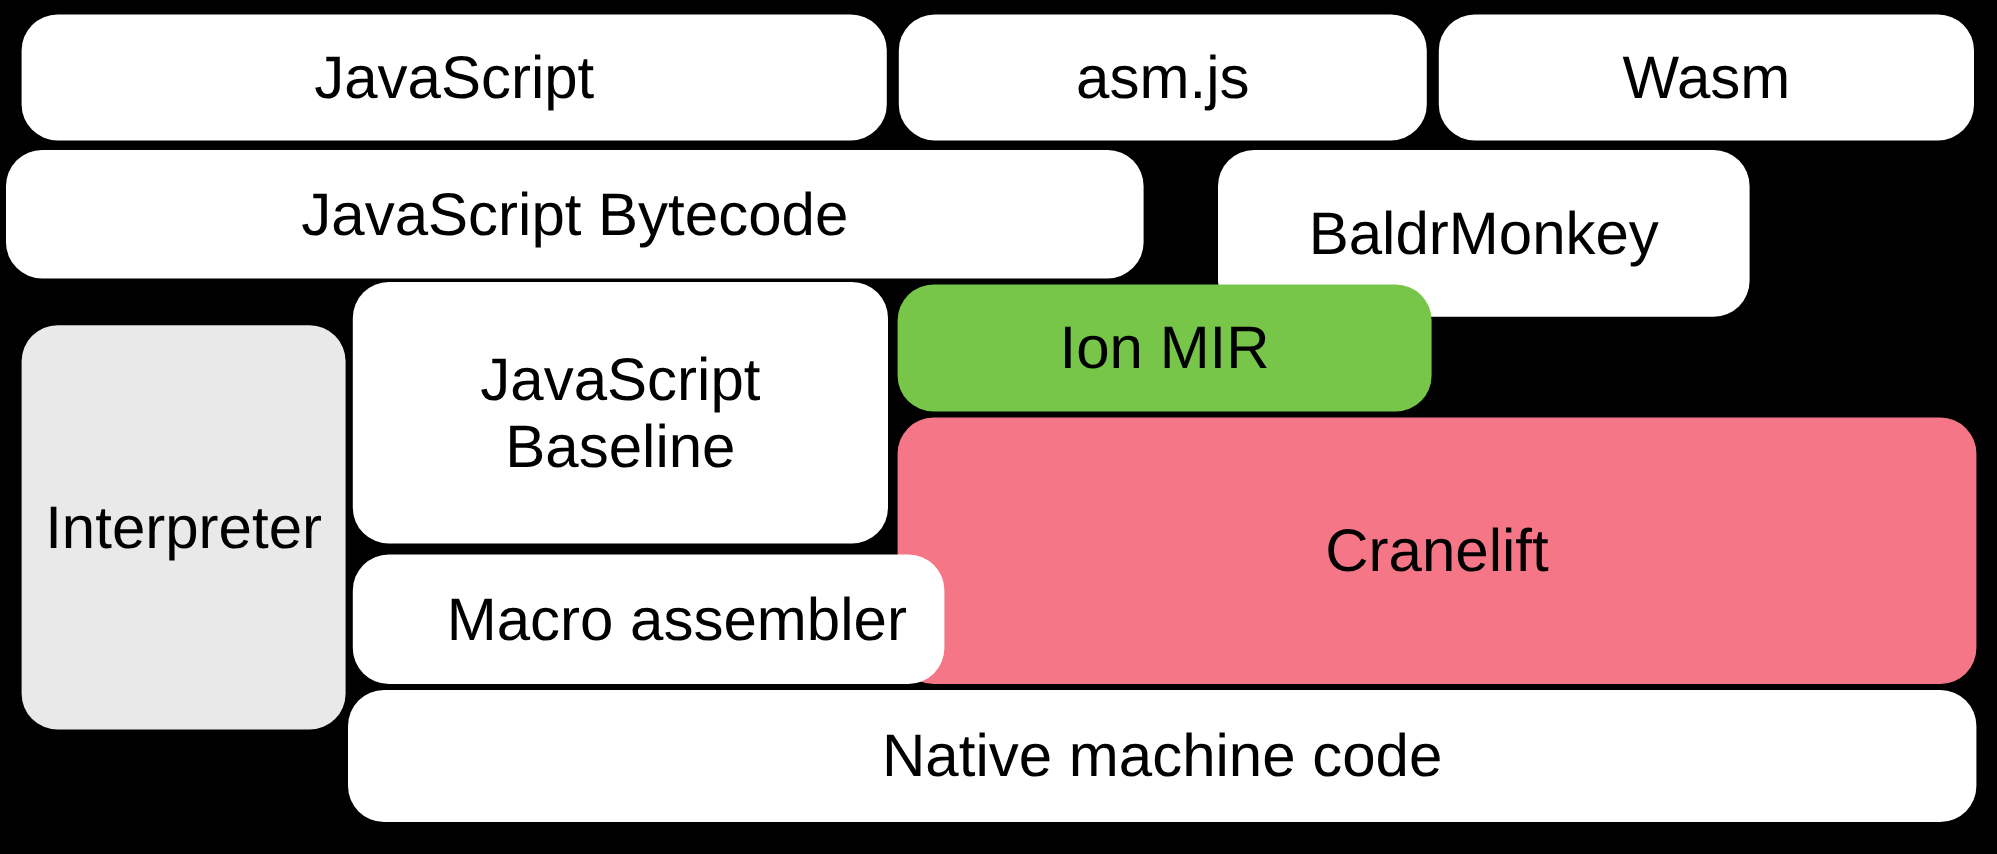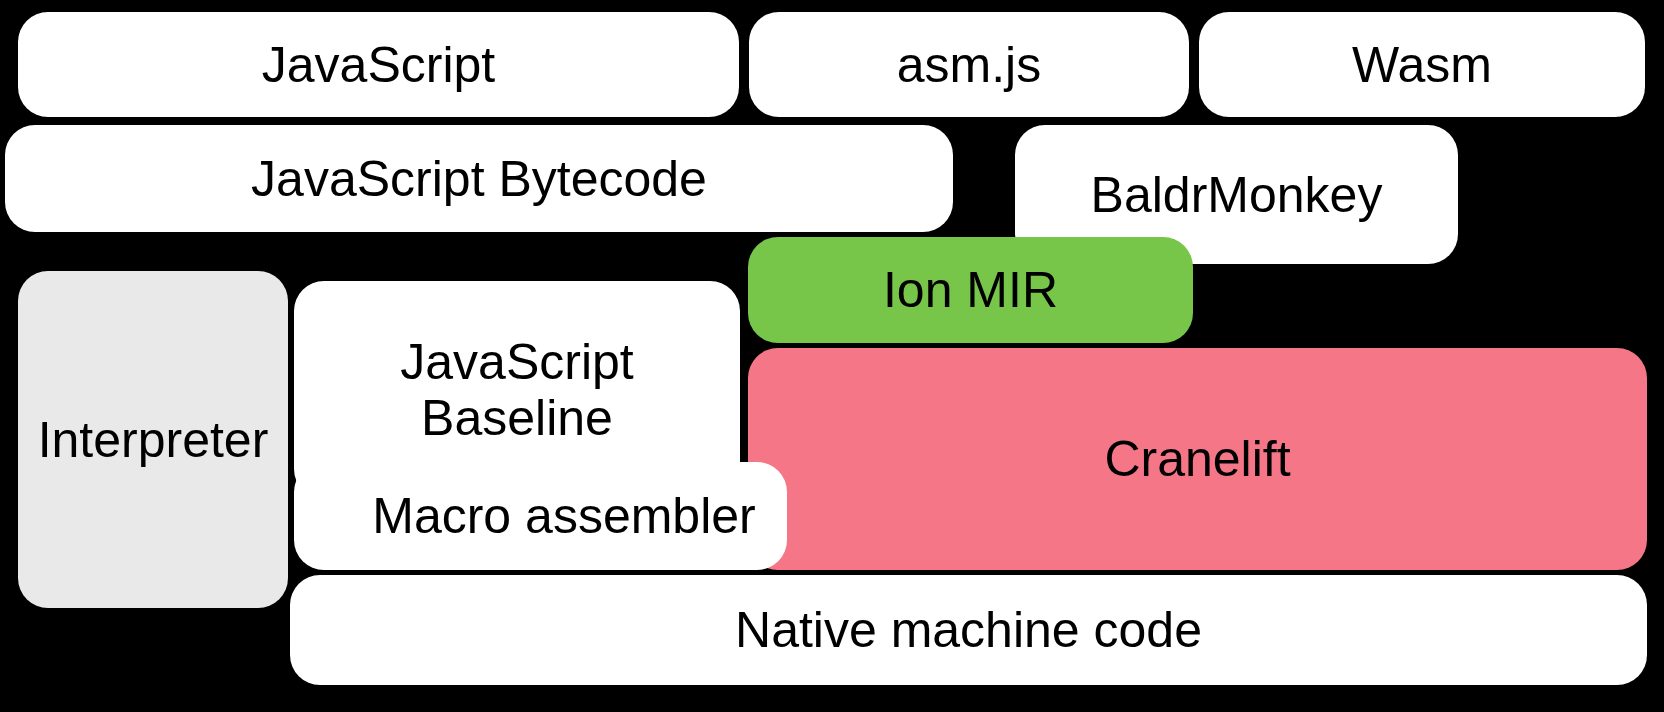--- a/index.html
+++ b/index.html
@@ -66,21 +66,21 @@
   </div>
 
   <div class="node" id="n-baldrmonkey" style="background-color: rgb(255, 255, 255);">
     <span class="label">BaldrMonkey</span>
   </div>
 
   <div class="node" id="n-interpreter" style="background-color: rgb(233, 233, 233);">
     <span class="label">Interpreter</span>
   </div>
 
-  <div class="node" id="n-baseline" style="background-color: rgb(255, 255, 255); margin-top: 46px;">
+  <div class="node" id="n-baseline" style="background-color: rgb(255, 255, 255);">
     <span class="label">JavaScript Baseline</span>
   </div>
 
   <div class="node" id="n-ionmir" style="background-color: rgb(119, 198, 74);">
     <span class="label">Ion MIR</span>
   </div>
 
   <div class="node" id="n-cranelift" style="background-color: rgb(245, 119, 135);">
     <span class="label">Cranelift</span>
   </div>

